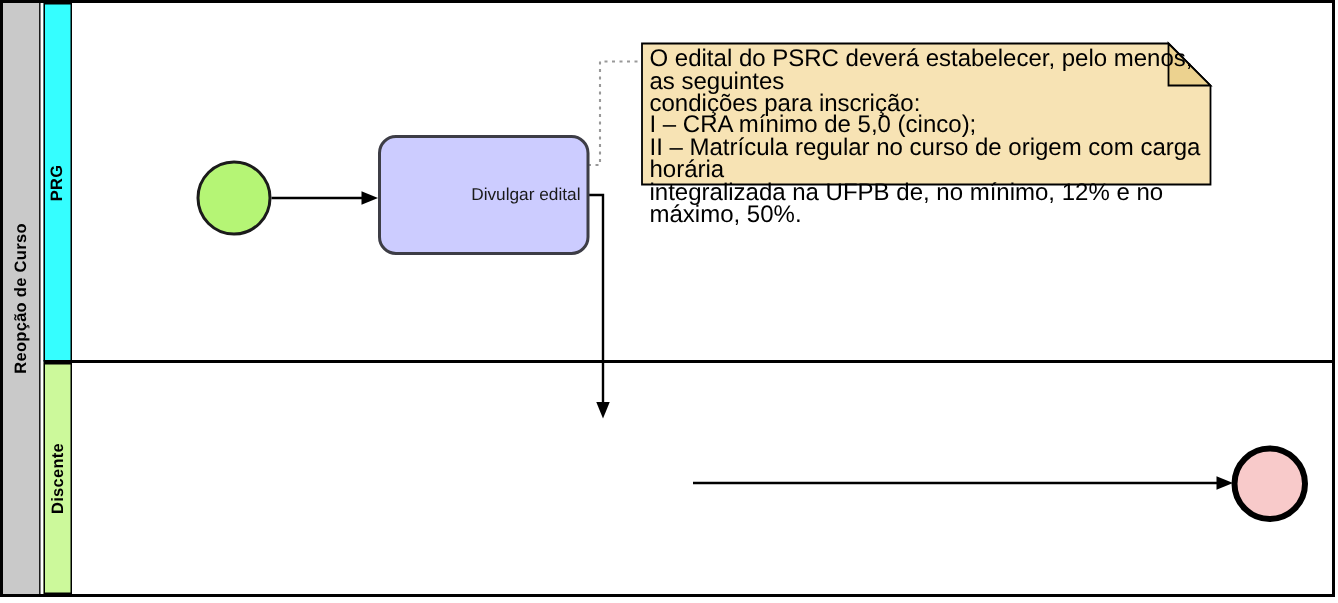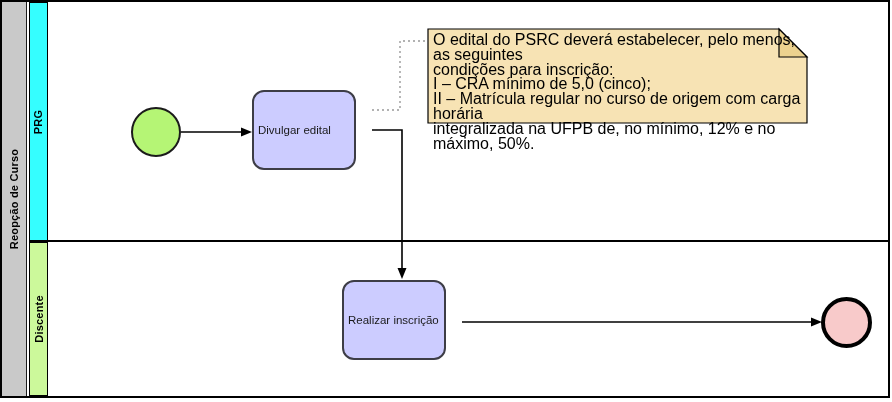--- a/index.html
+++ b/index.html
@@ -30,23 +30,23 @@
   .lane-label.prg      { top:0; height:239px; background:#35feff; }
   .lane-label.discente { top:240px; height:154px; background:#ccf99b; }
   .lane-divider {
     position:absolute; left:27px; top:238px; width:859px; height:2px;
     background:#000;
   }
   
   svg.layer { position:absolute; left:0; top:0; width:886px; height:394px; }
   
   .task {
-    position:absolute; width:104px; height:80px;
+    position:absolute; width:141px; height:80px;
     background:#ccccff; border:2px solid #3d3d46; border-radius:12px;
-    display:flex; align-items:center; justify-content:flex-start;
+    display:flex; align-items:center; justify-content:flex-end;
     font-size:11.5px; color:#1a1a1a; text-align:center; padding:4px;
   }
   .task.t1 { left:250px; top:88px; }
   .task.t2 { left:340px; top:278px; }
   
   .event-start {
     position:absolute; left:129px; top:105px; width:50px; height:50px;
     border-radius:50%; background:#b5f575; border:2px solid #1b1b1b;
   }
   .event-end {
@@ -96,20 +96,17 @@
 
   <div class="note-text">O edital do PSRC deverá estabelecer, pelo menos, as seguintes
 condições para inscrição:
 I – CRA mínimo de 5,0 (cinco);
 II – Matrícula regular no curso de origem com carga horária
 integralizada na UFPB de, no mínimo, 12% e no máximo, 50%.</div>
 
   <div class="task t1">
     <span>Divulgar edital</span>
   </div>
-  <div class="task t2">
-    <span>Realizar inscrição</span>
-  </div>
 
   <div class="event-start"></div>
   <div class="event-end"></div>
 
 </div>
 
 </body></html>

